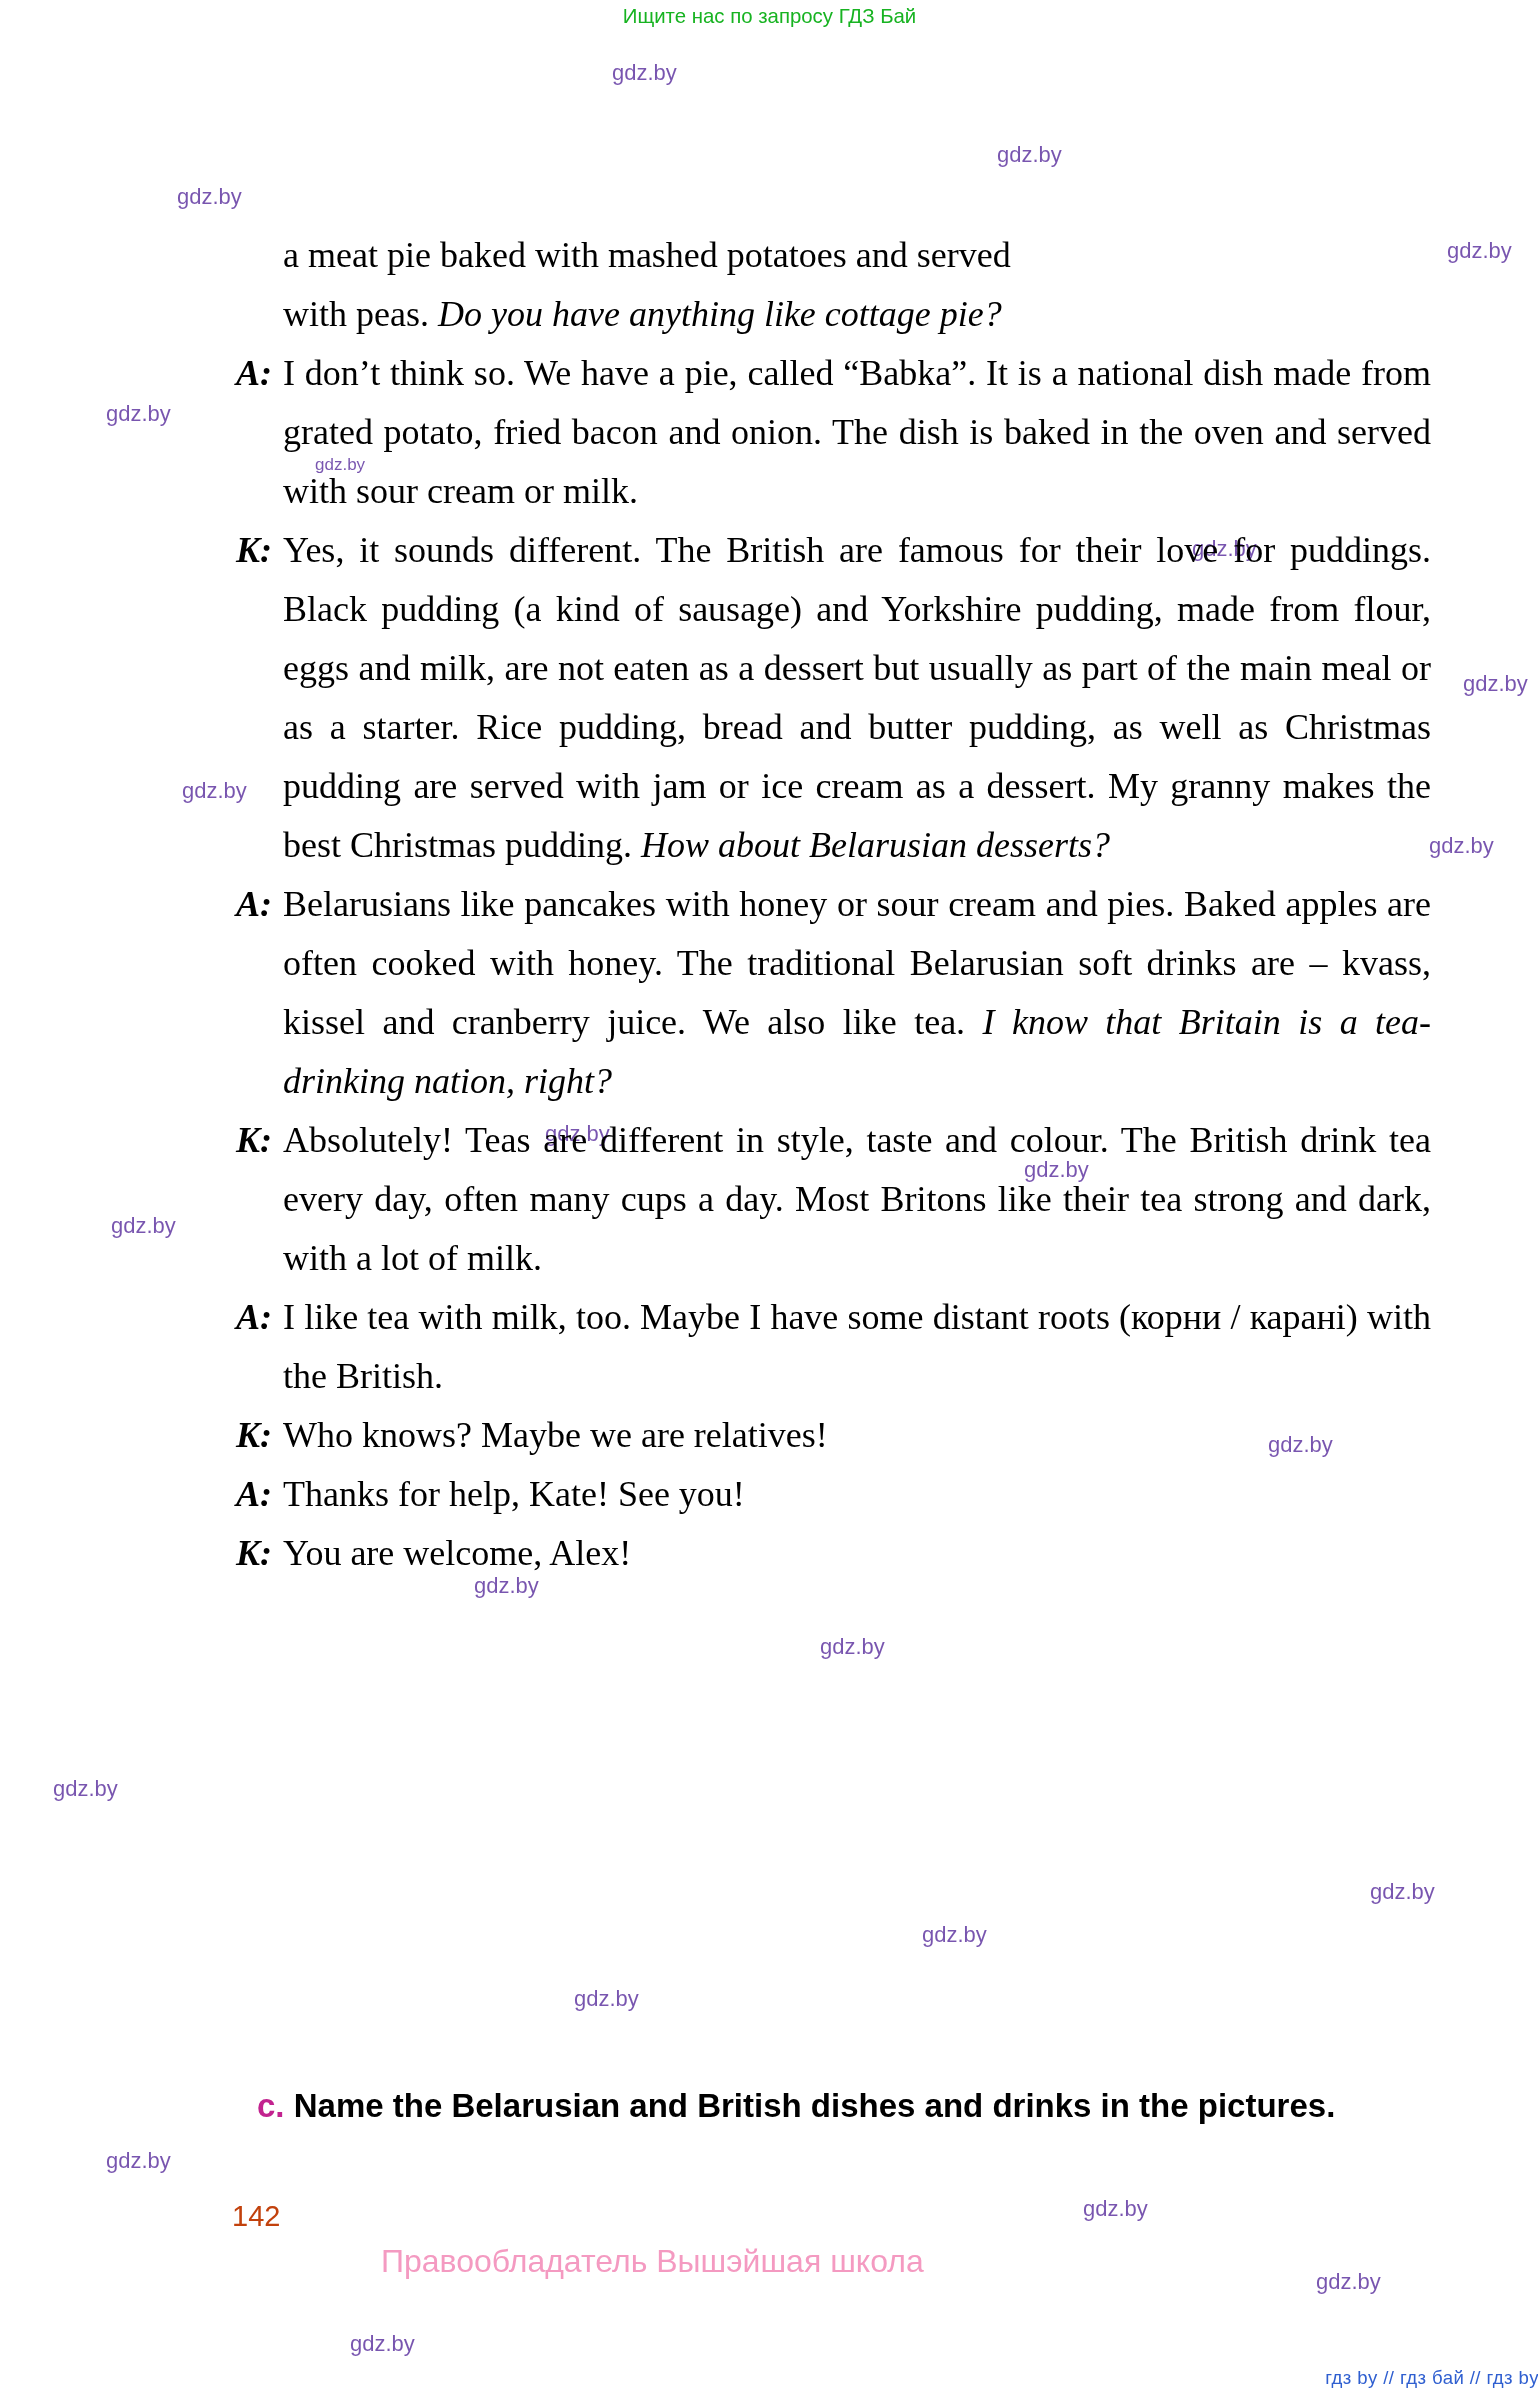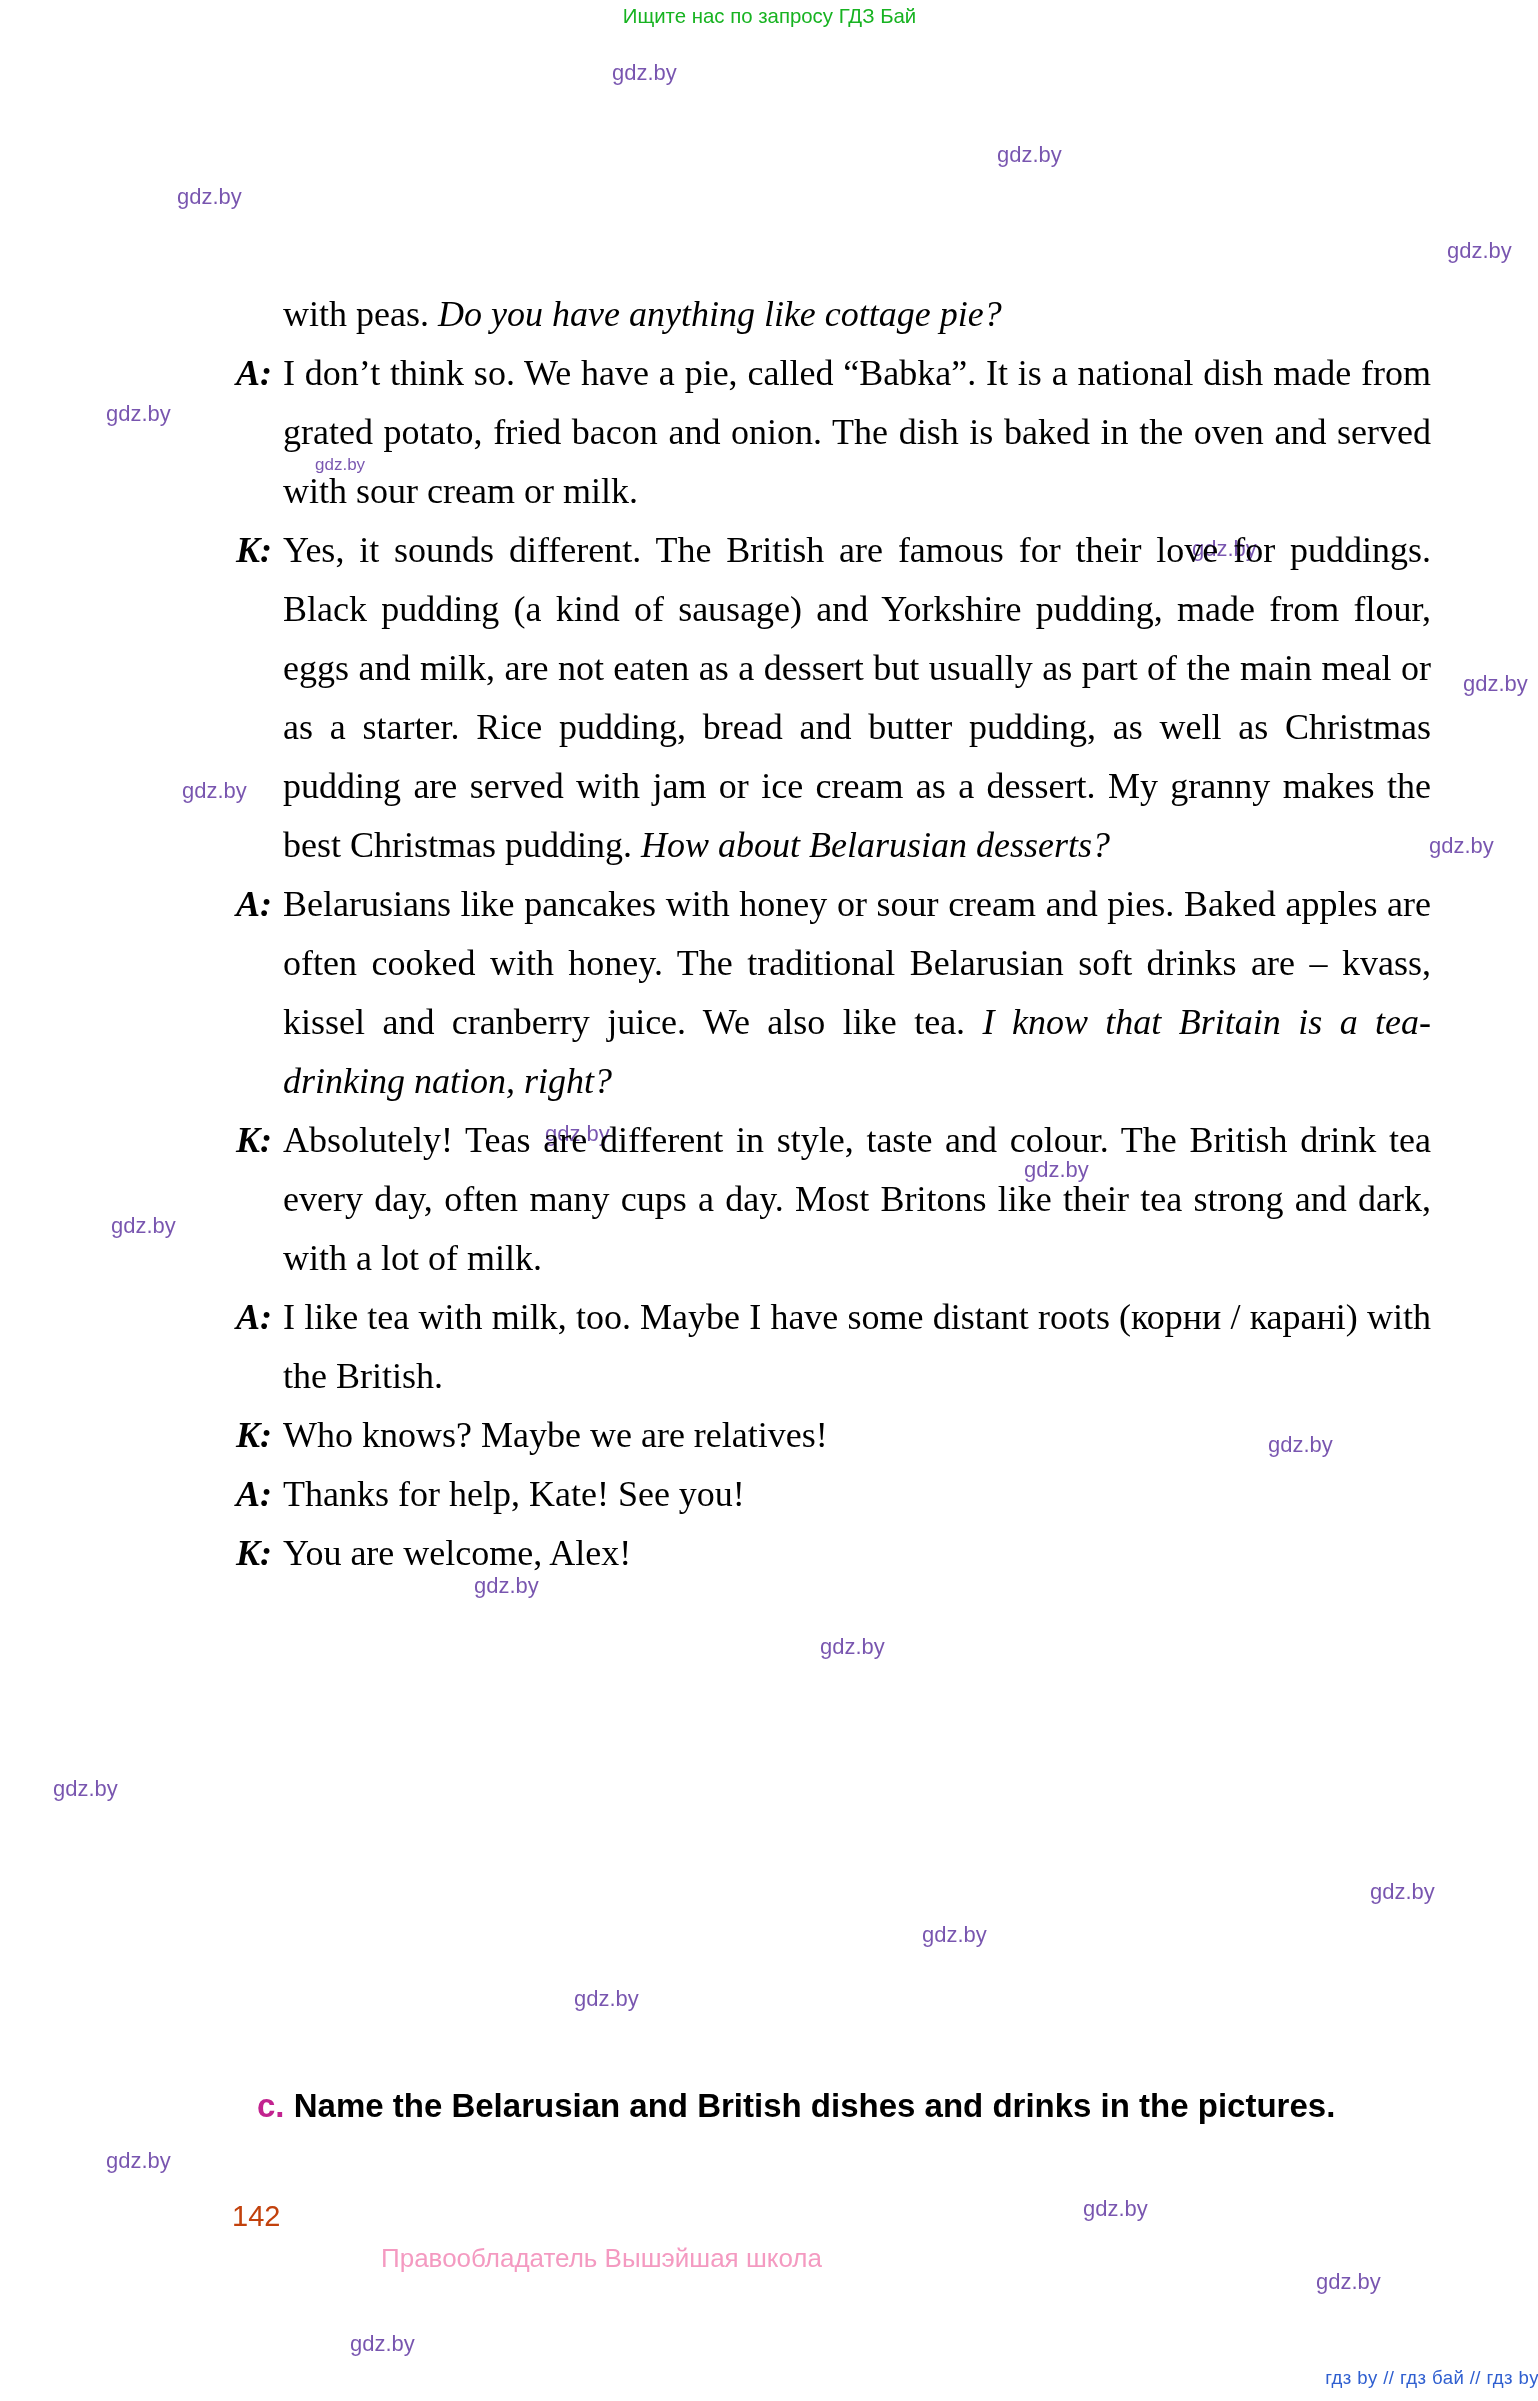--- a/index.html
+++ b/index.html
@@ -49,21 +49,21 @@
     font-size: 18.6px;
     letter-spacing: 0.4px;
   }
 
   .copyright {
     position: absolute;
     left: 381px;
     top: 2243px;
     color: #f49ac1;
     font-family: "Liberation Sans", sans-serif;
-    font-size: 26px;
+    font-size: 32px;
     white-space: nowrap;
     text-align: right;
   }
 
   
   .content {
     position: absolute;
     left: 217px;
     top: 226px;
     width: 1214px;
@@ -152,20 +152,21 @@
     <div class="wm" style="left: 106px; top: 2148px; font-size: 22px;">gdz.by</div>
     <div class="wm" style="left: 1083px; top: 2196px; font-size: 22px;">gdz.by</div>
     <div class="wm" style="left: 1316px; top: 2269px; font-size: 22px;">gdz.by</div>
     <div class="wm" style="left: 350px; top: 2331px; font-size: 22px;">gdz.by</div>
   </div>
 
 <div class="content">
 
   <div class="turn">
     <div class="para">
+      <span>a meat pie baked with mashed potatoes and served</span>
       <br>
       <span>with peas.</span>
       <span class="ital">Do you have anything like cottage pie?</span>
     </div>
   </div>
 
   <div class="turn">
     <span class="spk">A:</span>
     <div class="para jst">I don’t think so. We have a pie, called “Babka”. It is a national dish made from grated potato, fried bacon and onion. The dish is baked in the oven and served with sour cream or milk.</div>
   </div>

